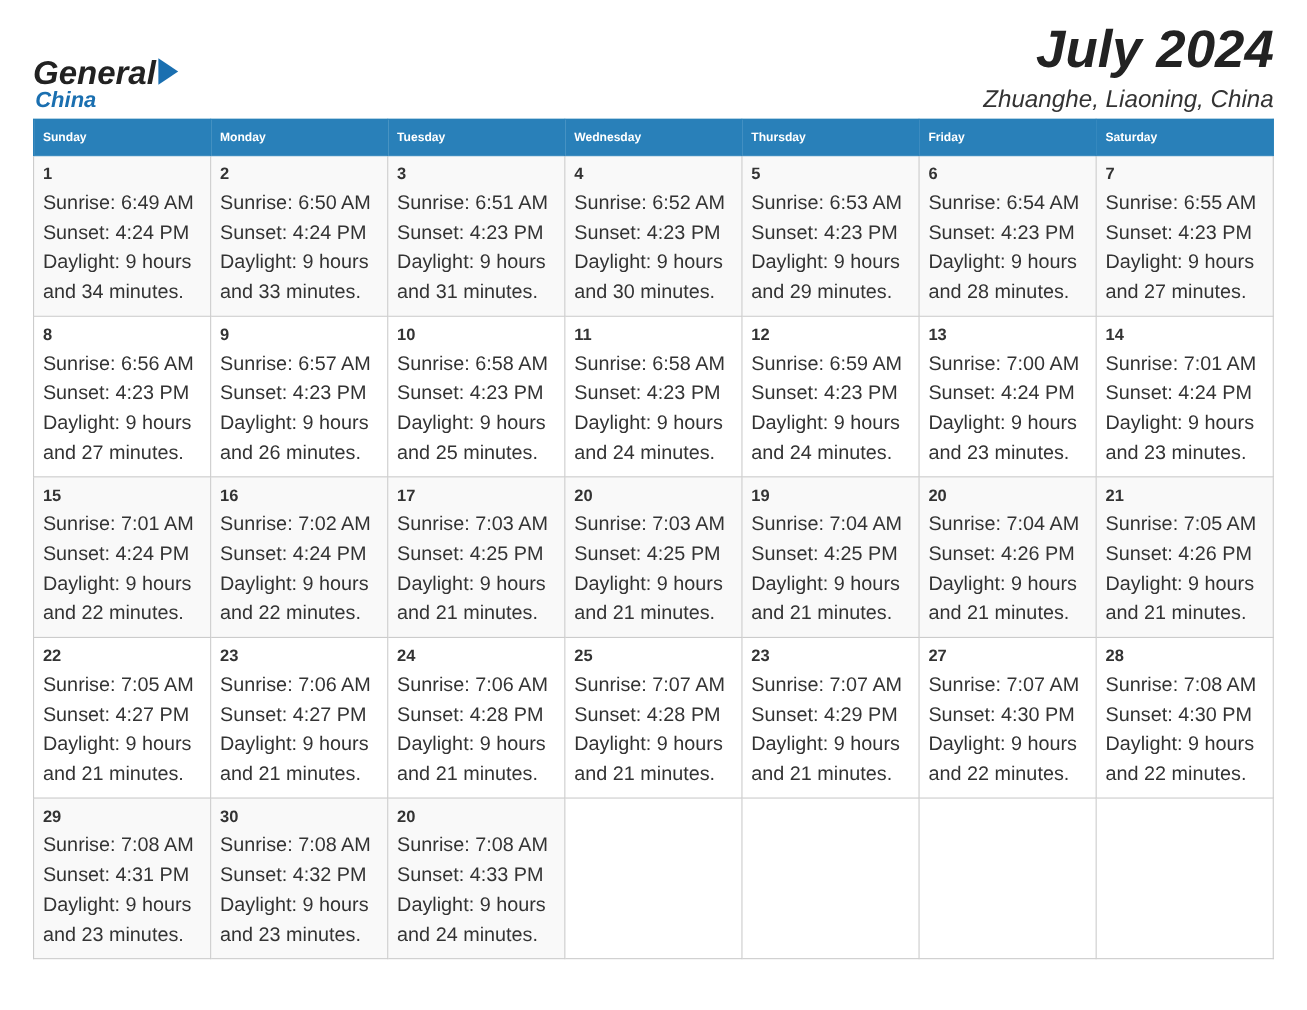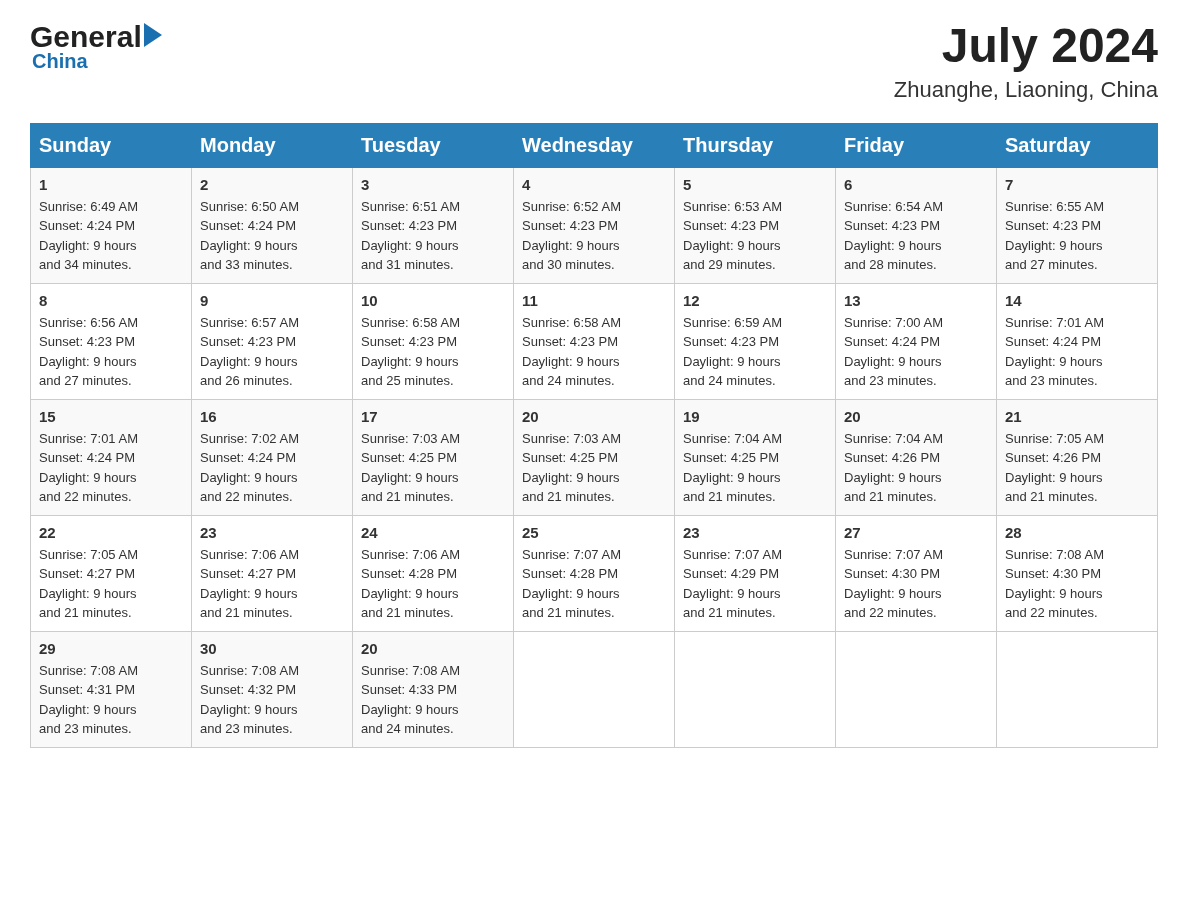--- a/index.html
+++ b/index.html
@@ -7,22 +7,23 @@
       font-family: Arial, sans-serif;
       background: #fff;
       color: #333;
       width: 1188px;
       min-height: 918px;
       padding: 20px 30px;
     }
     .header {
       display: flex;
       justify-content: space-between;
-      align-items: flex-start;
-      margin-bottom: 20px;
+      align-items: flex-end;
+      margin-bottom: 5px;
+      font-style: italic;
     }
     .title-block {
       text-align: right;
     }
     .title-block h1 {
       font-size: 48px;
       font-weight: bold;
       color: #222;
       line-height: 1.1;
     }
@@ -35,39 +36,39 @@
     table {
       width: 100%;
       border-collapse: collapse;
       font-size: 13.5px;
     }
     thead tr th {
       background-color: #2980b9;
       color: #fff;
       padding: 10px 8px;
       text-align: left;
-      font-size: 20px;
+      font-size: 11px;
       font-weight: bold;
       border: 1px solid #2980b9;
     }
     tbody tr td {
       border: 1px solid #ccc;
       vertical-align: top;
       padding: 8px 8px;
       width: 14.28%;
       min-height: 90px;
     }
     tbody tr td .day-num {
       font-size: 15px;
       font-weight: bold;
       display: block;
       margin-bottom: 4px;
     }
     tbody tr td .day-info {
-      font-size: 13px;
+      font-size: 18px;
       color: #333;
       line-height: 1.5;
     }
     tbody tr:nth-child(odd) td {
       background-color: #f9f9f9;
     }
     tbody tr:nth-child(even) td {
       background-color: #fff;
     }
     tbody tr td.empty {

